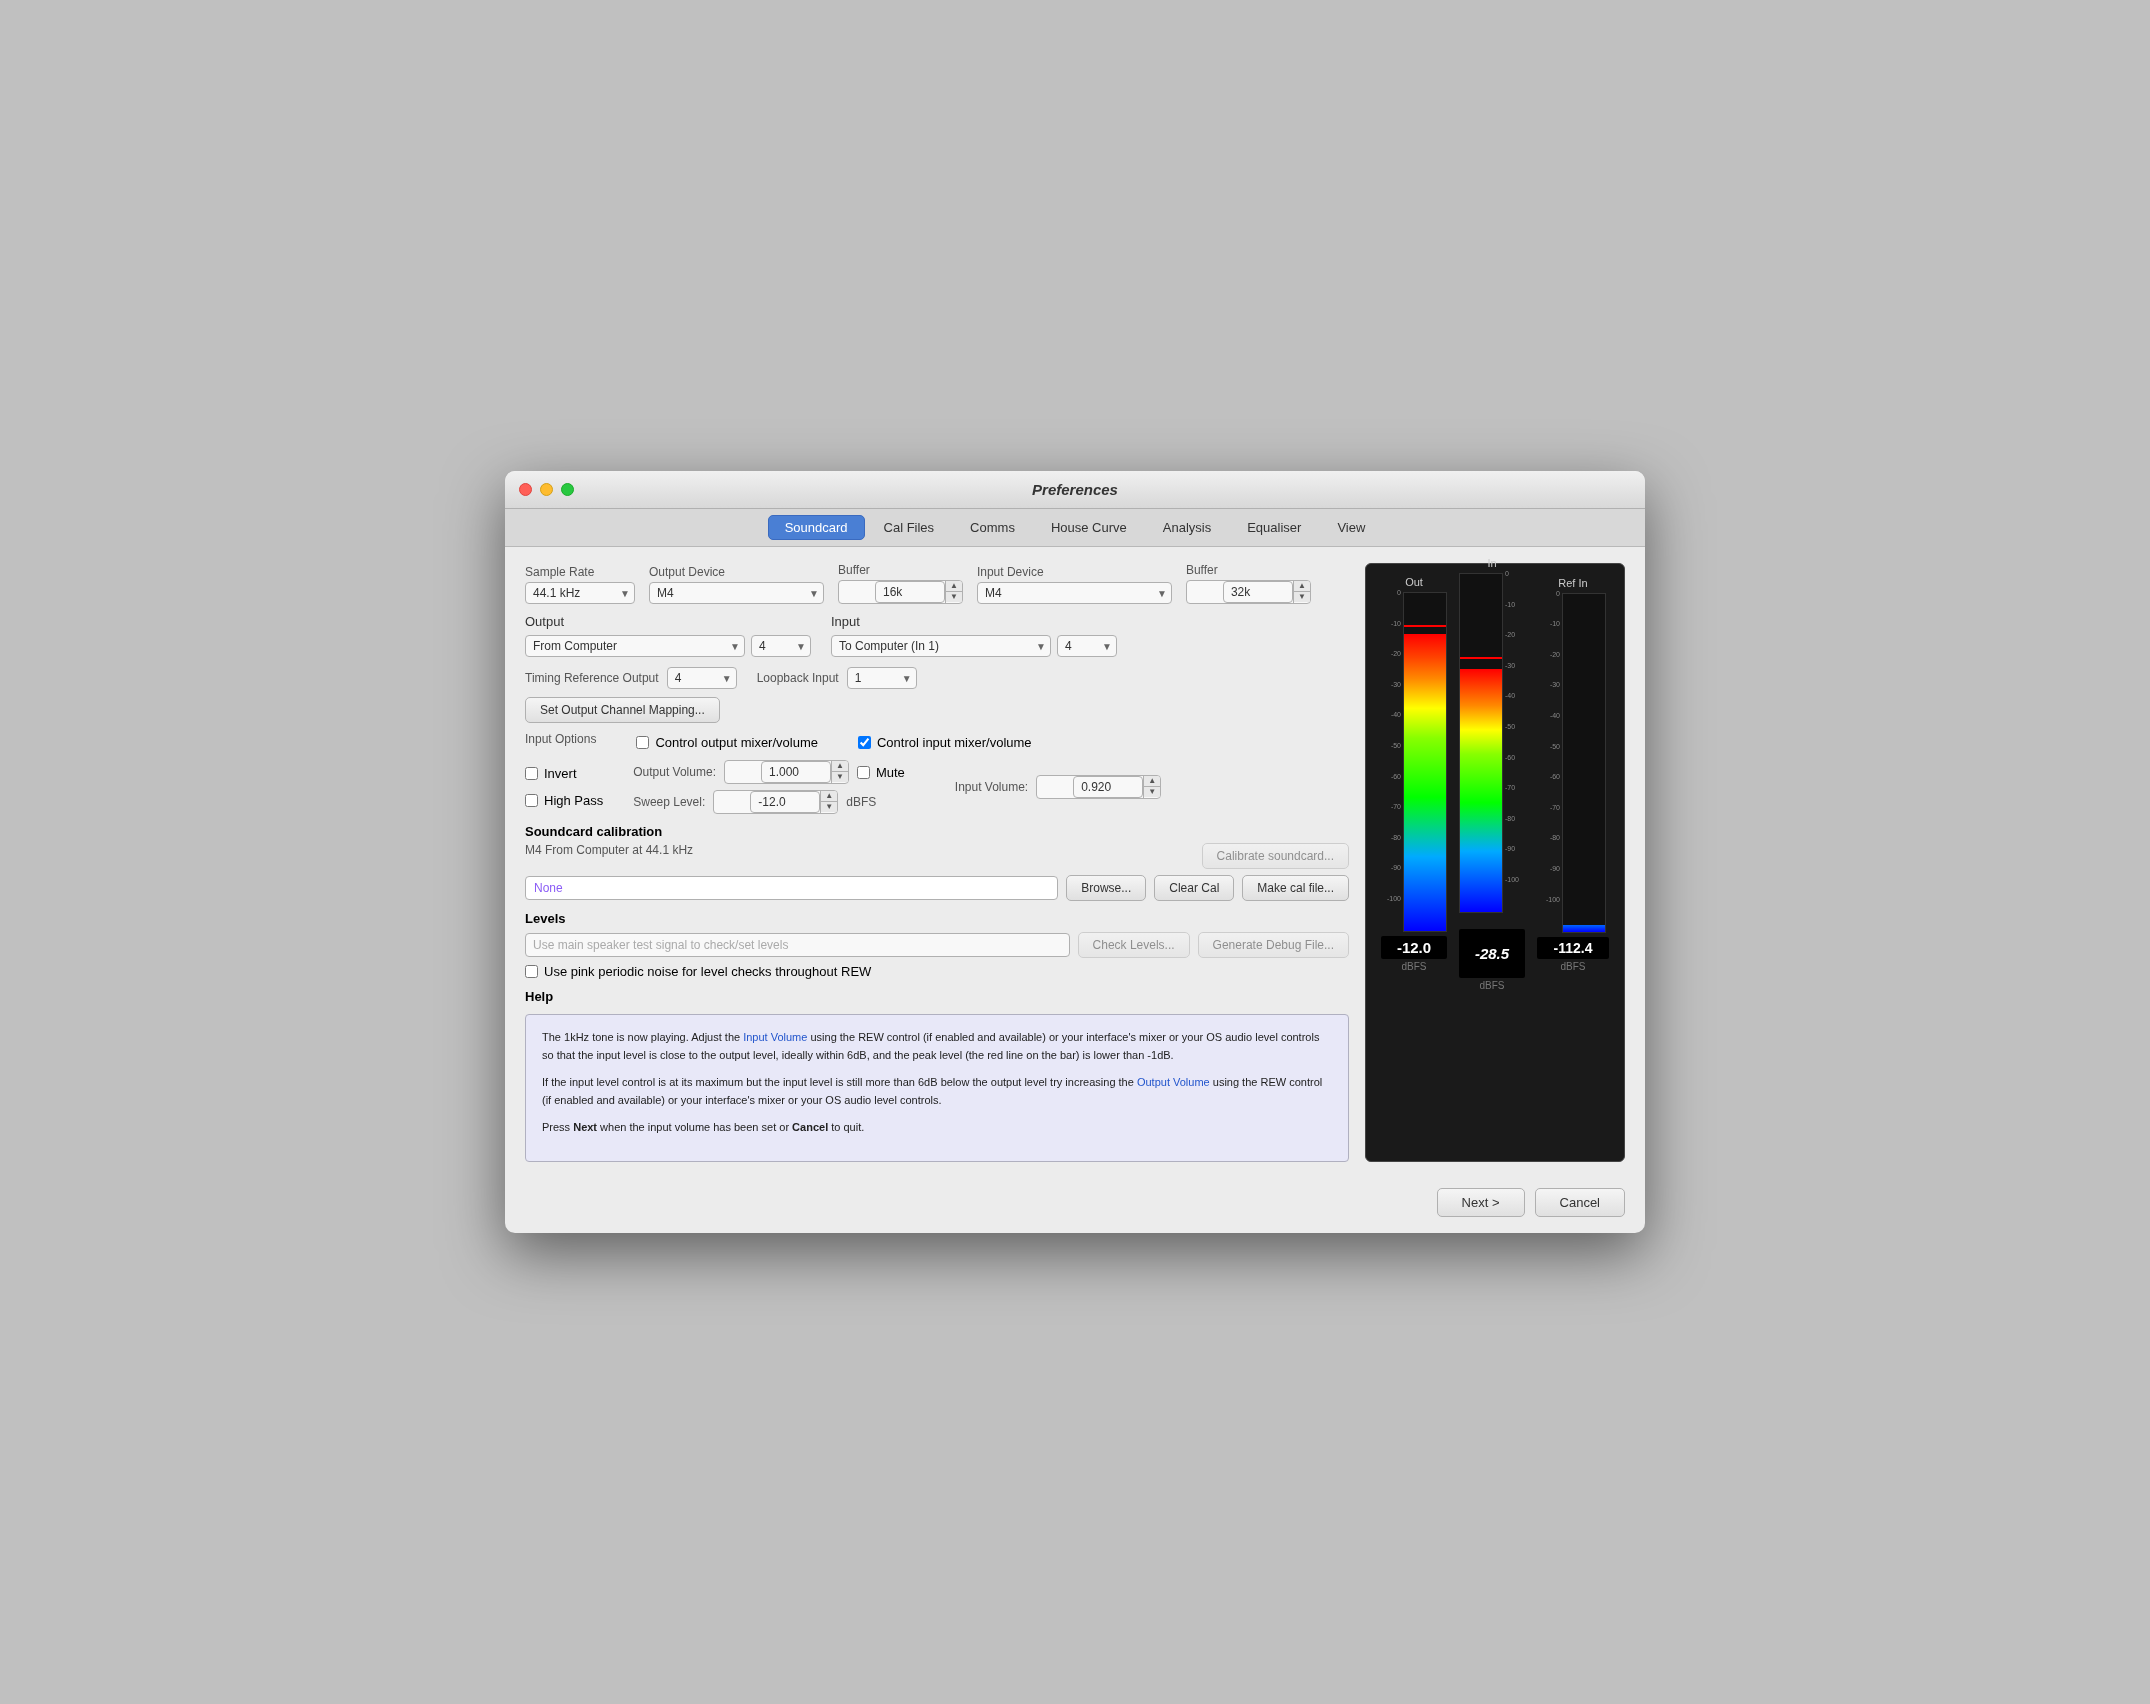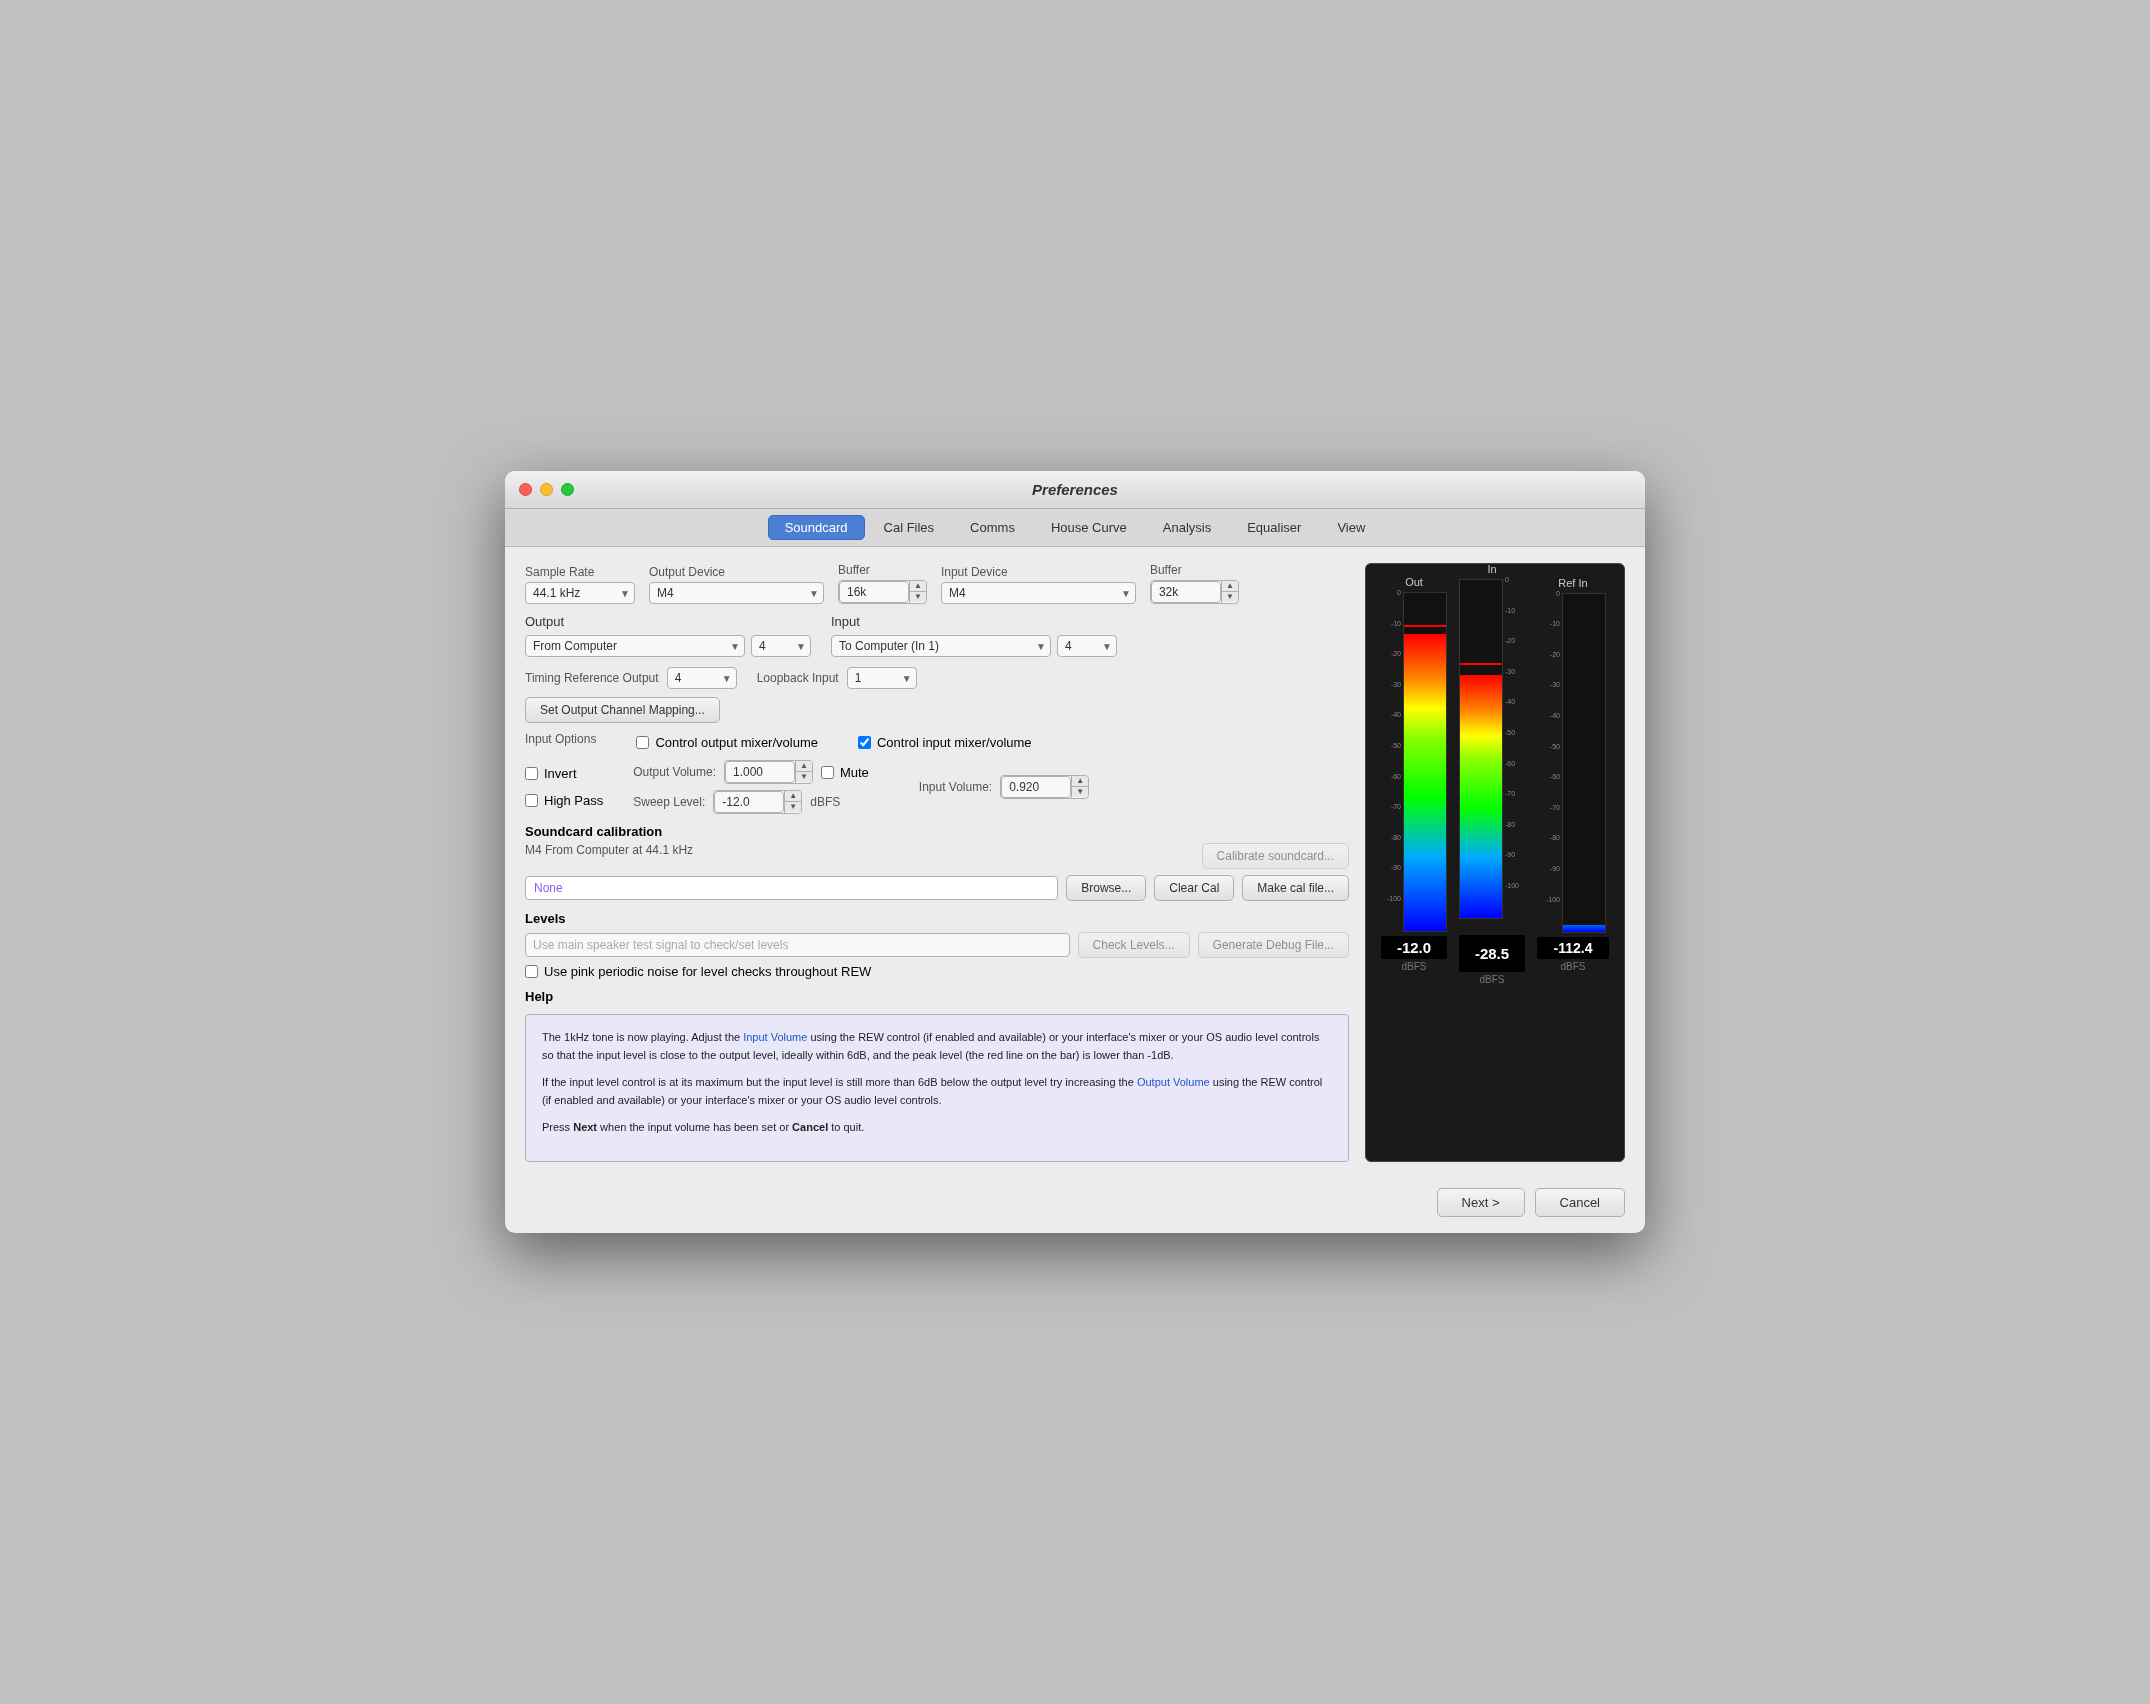--- a/index.html
+++ b/index.html
@@ -105,20 +105,21 @@
       color: #666;
     }
     input[type="text"], input[type="number"] {
       background: #f8f8f8;
       border: 1px solid #b0b0b0;
       border-radius: 4px;
       padding: 3px 7px;
       font-size: 12px;
       color: #333;
       width: 70px;
+      margin-left: 36px;
     }
     .spinner-wrapper {
       display: inline-flex;
       border: 1px solid #b0b0b0;
       border-radius: 4px;
       overflow: hidden;
       background: #f8f8f8;
     }
     .spinner-input {
       border: none;
@@ -599,21 +600,21 @@
               <span style="position:absolute;left:2px;top:27%;font-size:7px;color:#888;transform:translateY(-50%);">-30</span>
               <span style="position:absolute;left:2px;top:36%;font-size:7px;color:#888;transform:translateY(-50%);">-40</span>
               <span style="position:absolute;left:2px;top:45%;font-size:7px;color:#888;transform:translateY(-50%);">-50</span>
               <span style="position:absolute;left:2px;top:54%;font-size:7px;color:#888;transform:translateY(-50%);">-60</span>
               <span style="position:absolute;left:2px;top:63%;font-size:7px;color:#888;transform:translateY(-50%);">-70</span>
               <span style="position:absolute;left:2px;top:72%;font-size:7px;color:#888;transform:translateY(-50%);">-80</span>
               <span style="position:absolute;left:2px;top:81%;font-size:7px;color:#888;transform:translateY(-50%);">-90</span>
               <span style="position:absolute;left:2px;top:90%;font-size:7px;color:#888;transform:translateY(-50%);">-100</span>
             </div>
           </div>
-          <div style="background:#000;color:#fff;font-size:15px;font-weight:700;padding:10px 5px;text-align:center;width:66px;border-radius:2px;margin-top:16px;">-28.5</div>
+          <div style="background:#000;color:#fff;font-size:15px;font-weight:700;padding:16px 5px;text-align:center;width:66px;border-radius:2px;margin-top:16px;font-style:italic;">-28.5</div>
           <div style="color:#777;font-size:10px;margin-top:2px;">dBFS</div>
         </div>
 
         <div class="meter-wrap" style="margin-left:4px;">
           <div style="color:#ccc; font-size:11px; margin-bottom:4px; font-weight:500;">Ref In</div>
           <div style="display:flex; gap:0;">
 
             <div style="position:relative; width:22px; height:340px;">
               <span style="position:absolute;right:2px;top:0%;font-size:7px;color:#888;transform:translateY(-50%);">0</span>
               <span style="position:absolute;right:2px;top:9%;font-size:7px;color:#888;transform:translateY(-50%);">-10</span>

